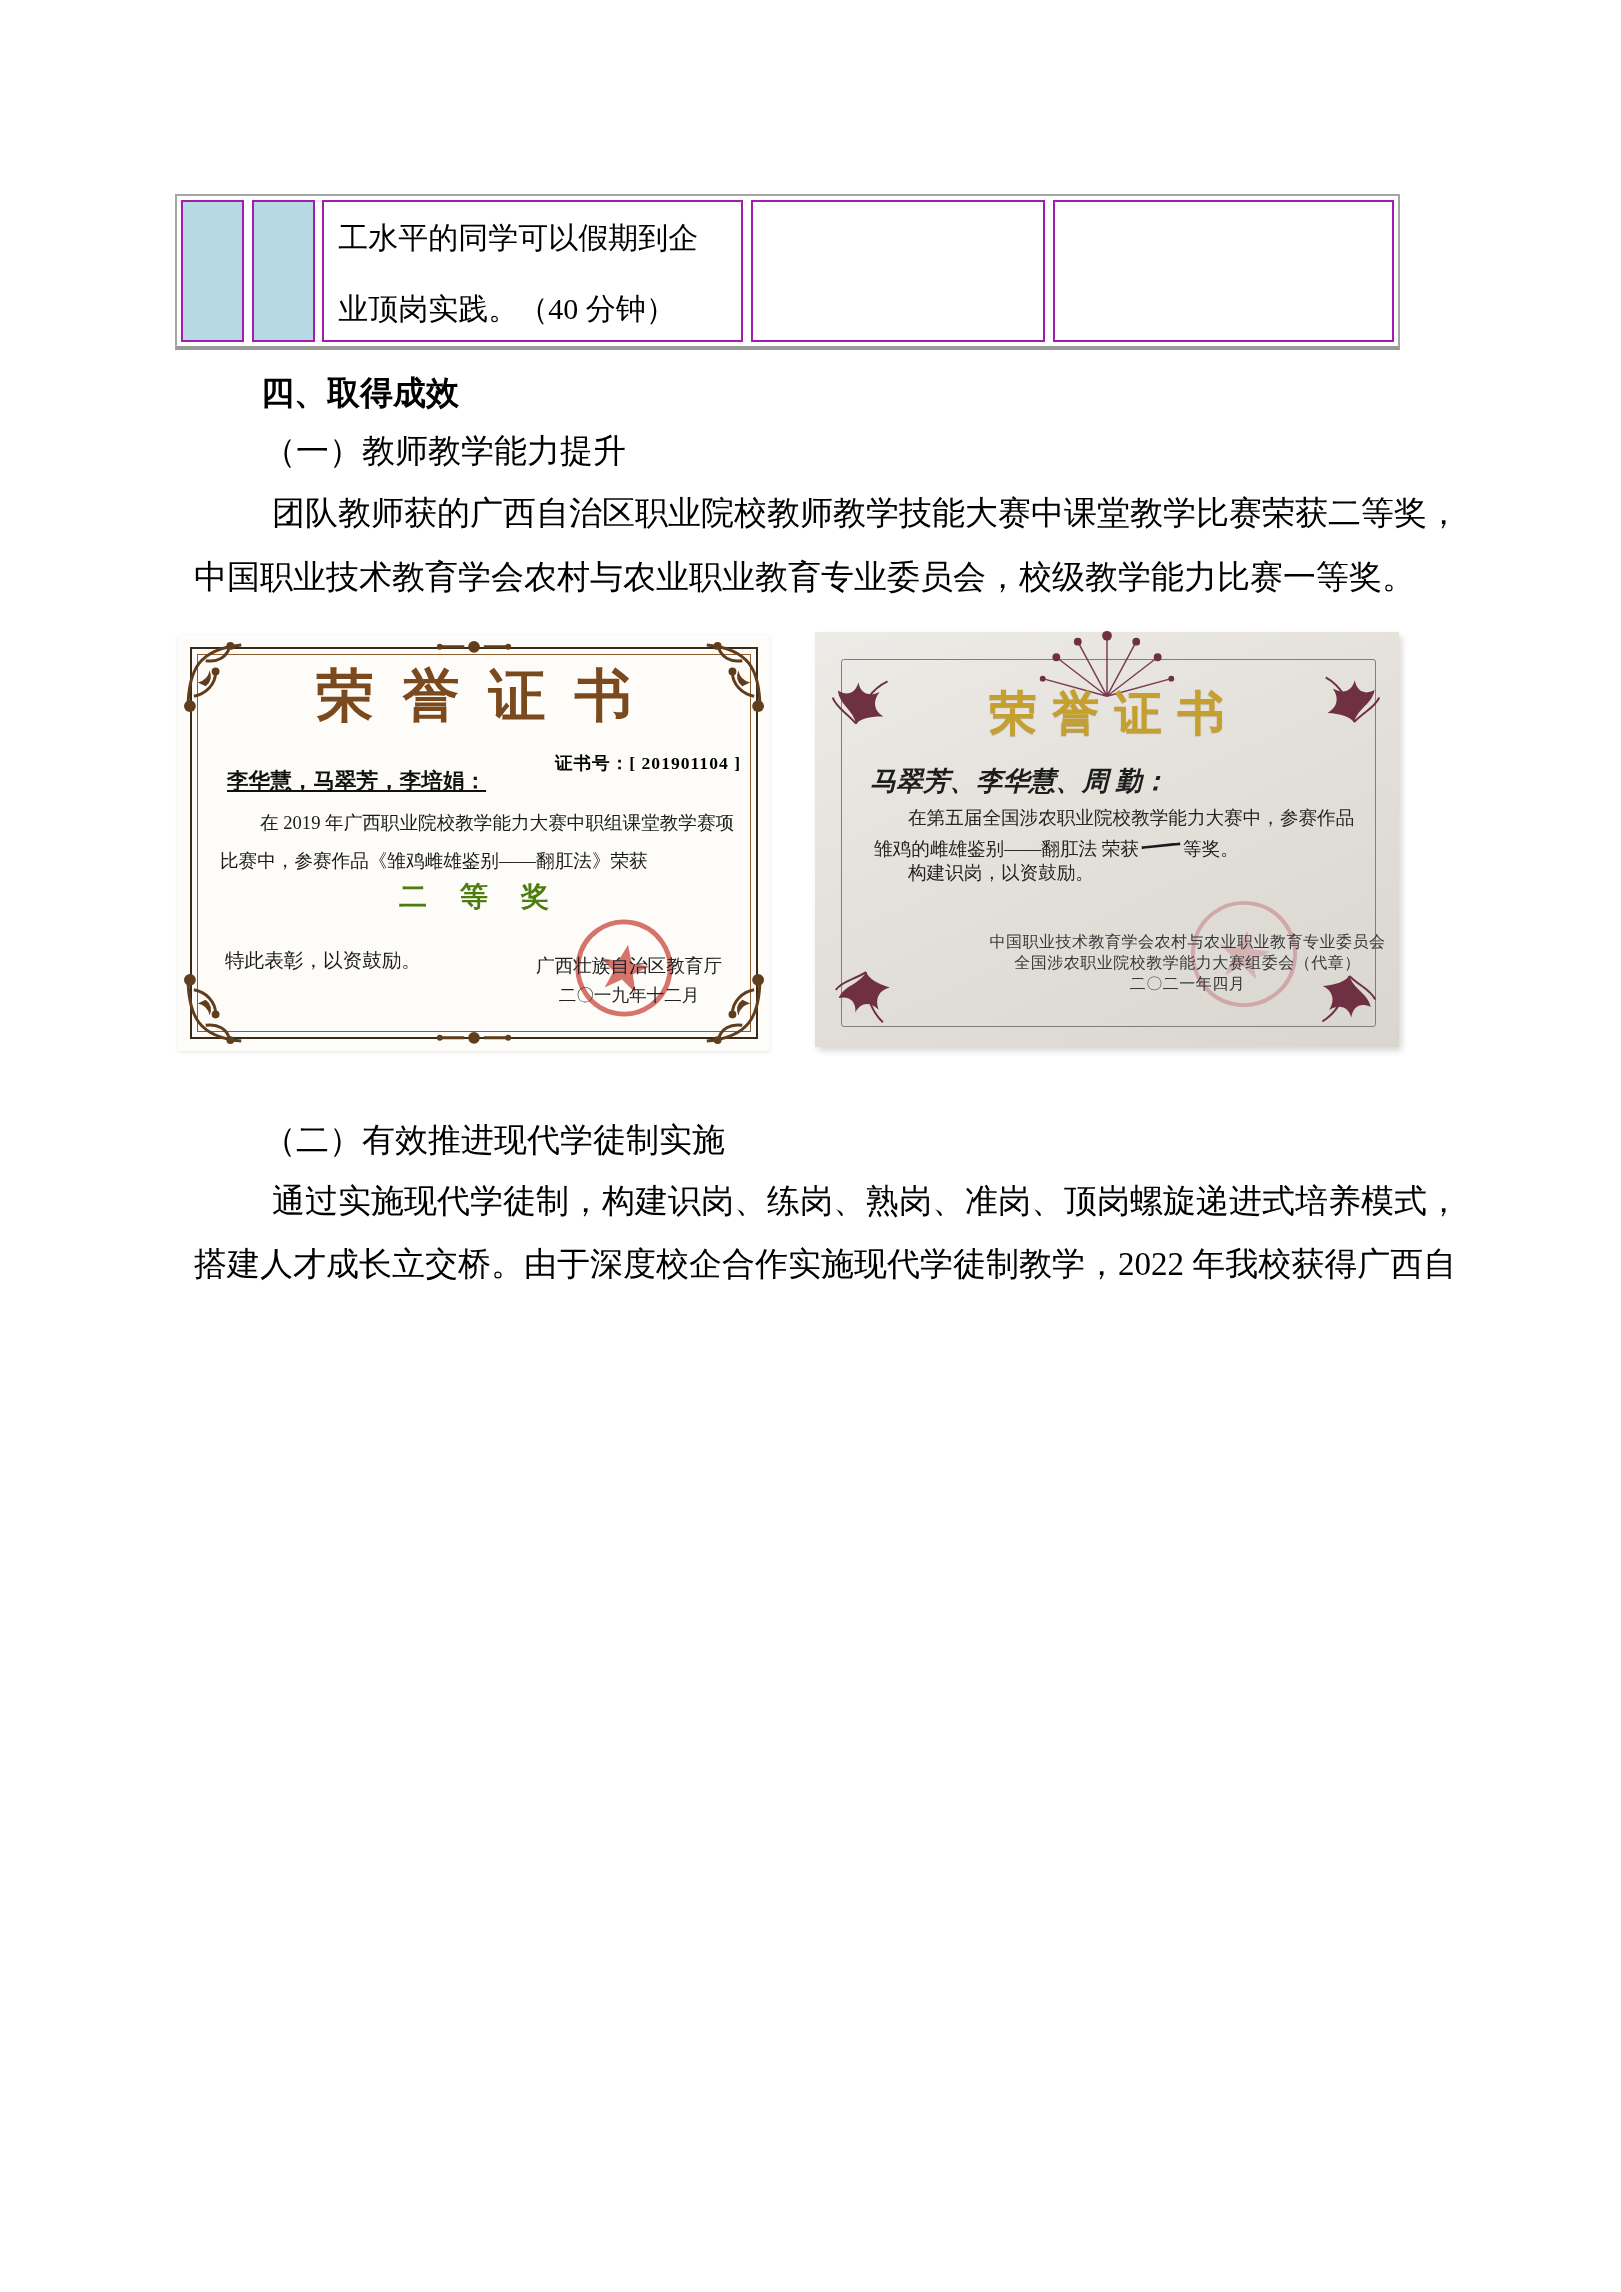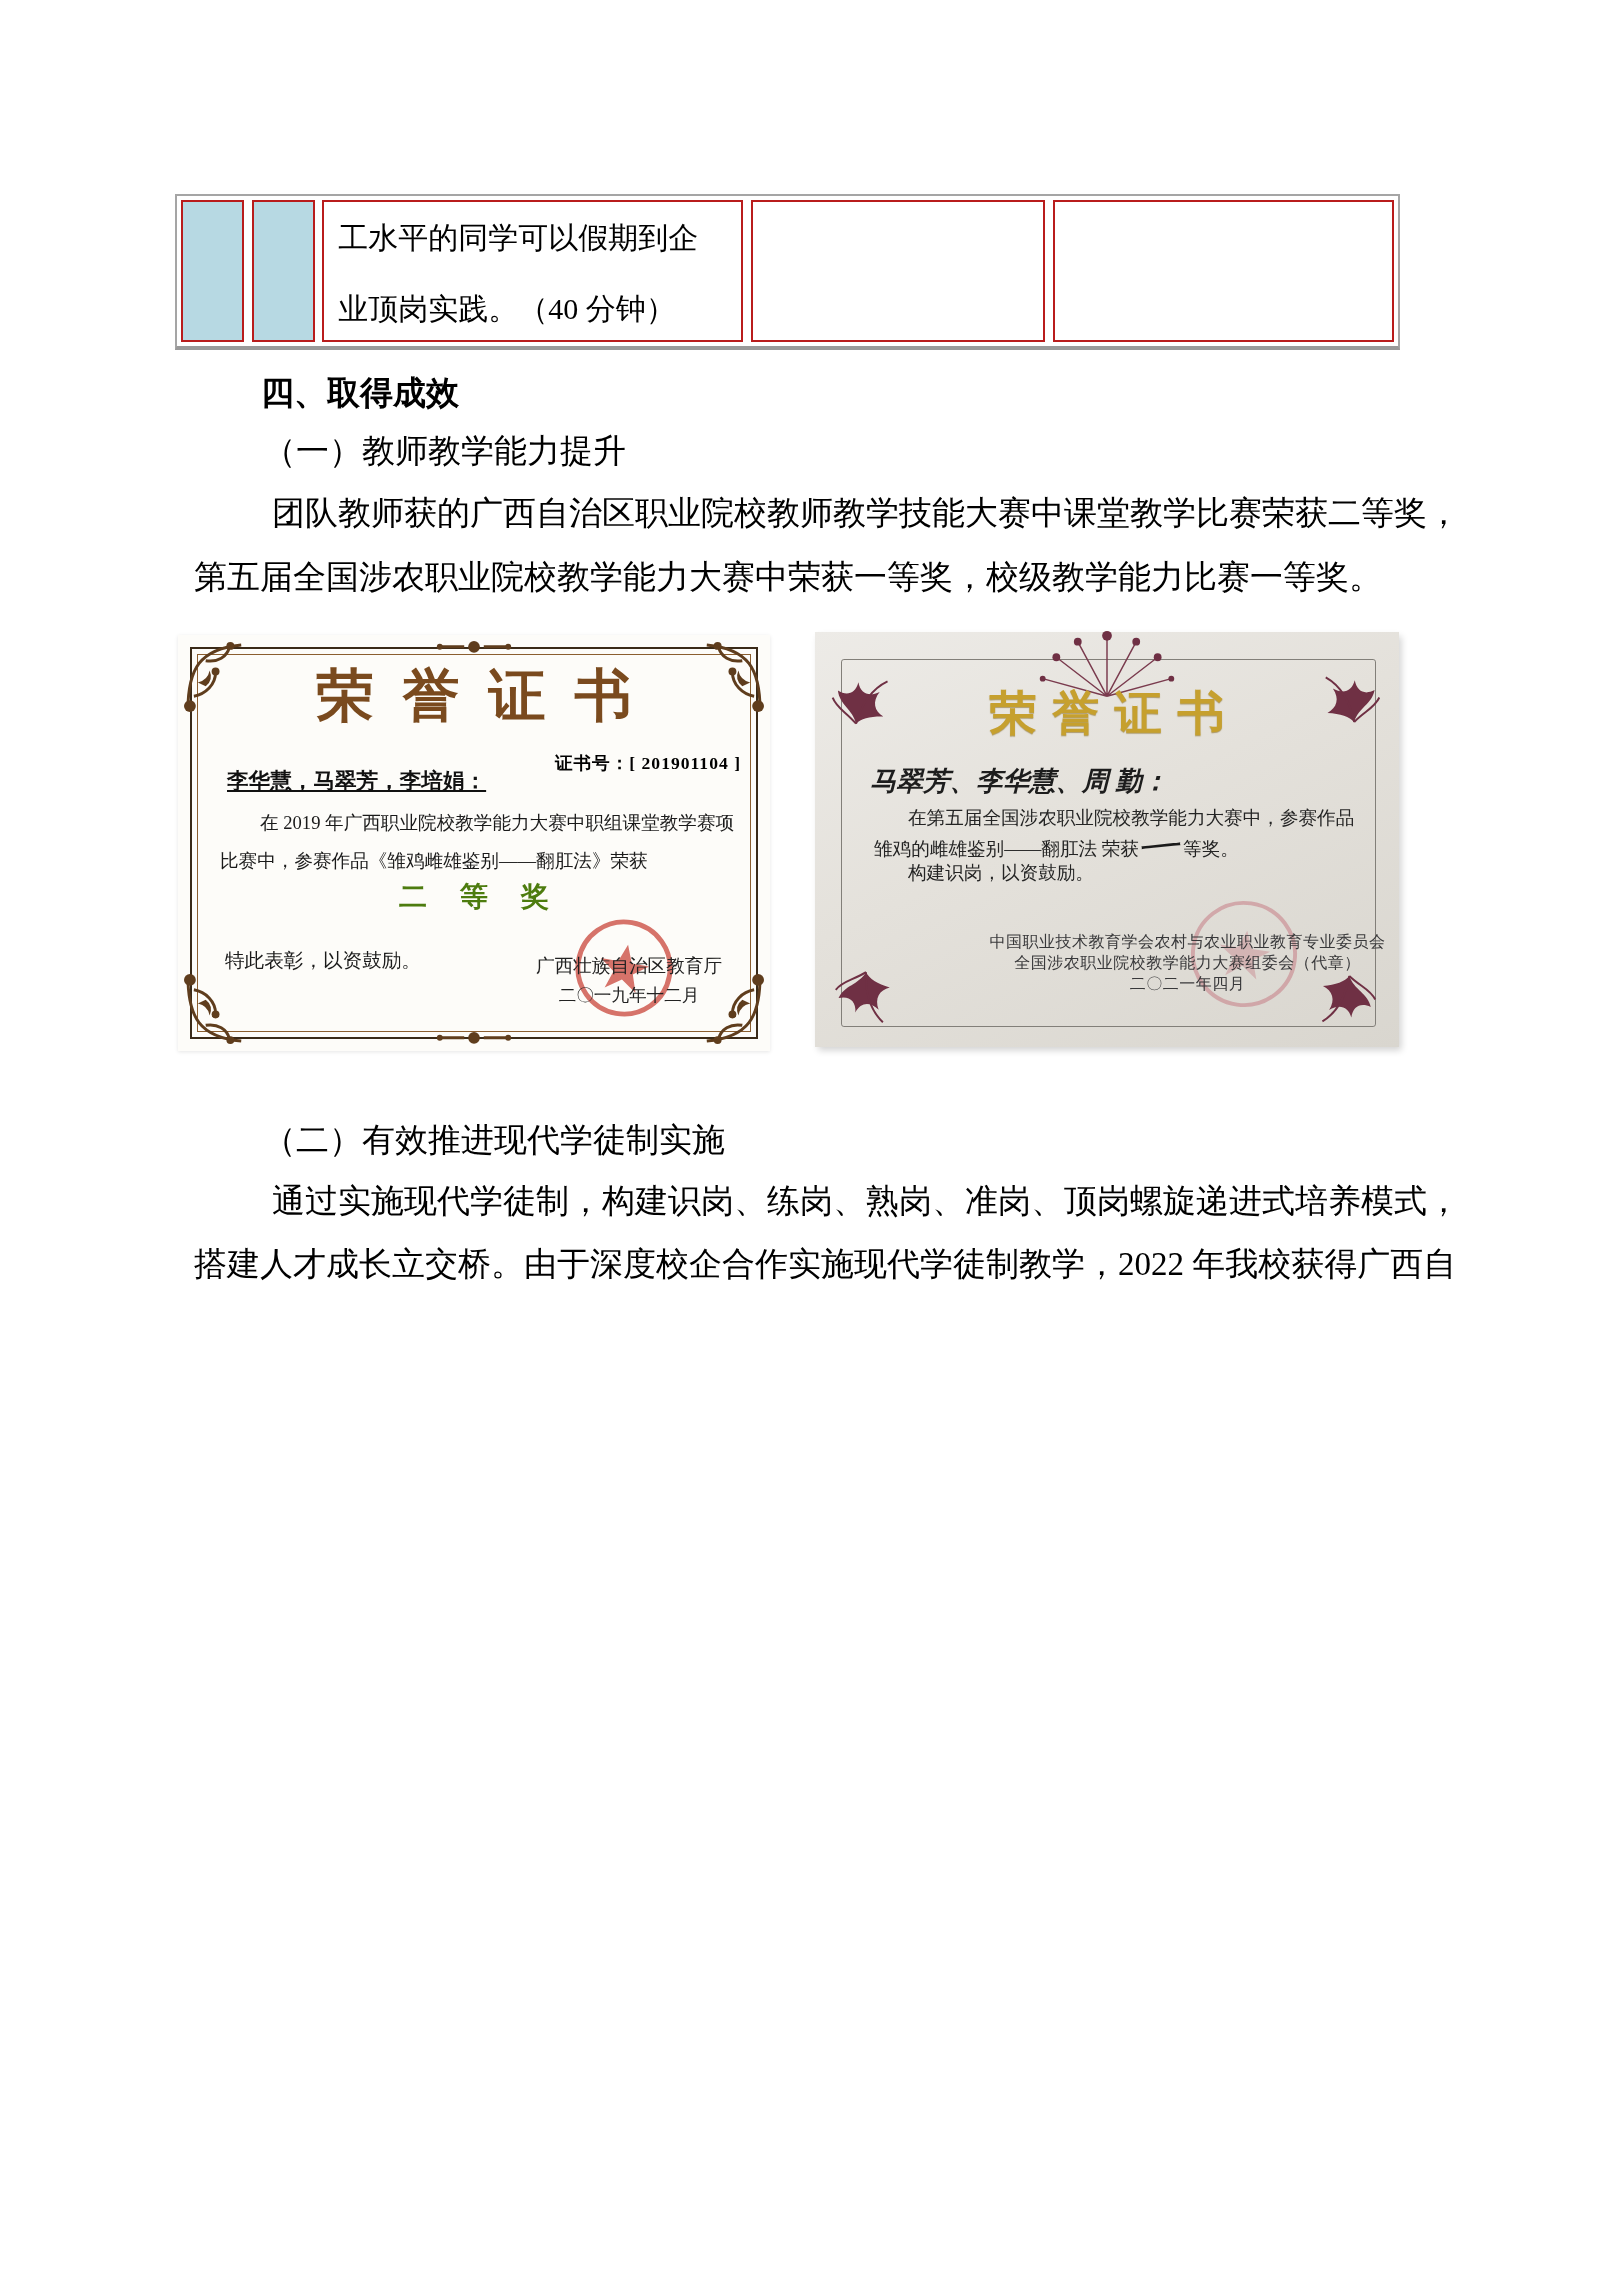--- a/index.html
+++ b/index.html
@@ -3,21 +3,21 @@
 <meta charset="utf-8">
 <style>
   html,body{margin:0;padding:0;background:#fff;}
   .page{position:relative;width:1621px;height:2293px;background:#ffffff;overflow:hidden;
         font-family:"Liberation Serif","DejaVu Serif",serif;color:#000;}
 
   
   .tablefrag{position:absolute;left:175px;top:194px;width:1225px;height:156px;box-sizing:border-box;
              border:2px solid #a5a5a5;border-bottom:4.9px solid #999;background:#fff;
              display:flex;gap:7.8px;padding:3.9px;}
-  .tf-cell{box-sizing:border-box;border:2px solid #b91c1c;height:100%;background:#fff;}
+  .tf-cell{box-sizing:border-box;border:2px solid #a21caf;height:100%;background:#fff;}
   .tf-blue{background:#b7d9e3;}
   .tf-c1,.tf-c2{width:63px;}
   .tf-c3{width:421px;font-size:30px;line-height:71px;padding:0 13.7px;overflow:hidden;}
   .tf-c4{width:294px;}
   .tf-c5{flex:1;}
 
   
   .h-main{position:absolute;left:194px;top:361px;width:1294px;font-size:33px;font-weight:bold;
           line-height:63px;padding-left:67px;font-family:"Liberation Sans","DejaVu Sans",sans-serif;}
   .h-sub{position:absolute;left:194px;width:1294px;font-size:33px;line-height:63px;padding-left:69px;}
@@ -92,21 +92,21 @@
     <div class="tf-cell tf-c3">工水平的同学可以假期到企业顶岗实践。（40 分钟）</div>
     <div class="tf-cell tf-c4"></div>
     <div class="tf-cell tf-c5"></div>
   </div>
 
   <div class="h-main">四、取得成效</div>
   <div class="h-sub h-sub1">（一）教师教学能力提升</div>
 
   <div class="para para1">
     <div class="p-indent">团队教师获的广西自治区职业院校教师教学技能大赛中课堂教学比赛荣获二等奖，</div>
-    <div>第五届全国涉农职业院校教学能力大赛中荣获一等奖，校级教学能力比赛一等奖。</div>
+    <div>中国职业技术教育学会农村与农业职业教育专业委员会，校级教学能力比赛一等奖。</div>
   </div>
 
   <div class="cert1">
     <div class="c1-frame-outer"></div>
     <div class="c1-frame-inner"></div>
 
     <svg class="c1-corner c1-tl" viewBox="0 0 74 74">
       <g fill="none" stroke="#5f3d1d" stroke-width="3">
         <path d="M4 72 C4 30 16 10 58 6"></path>
           <path d="M10 58 C22 56 32 46 32 34"></path>

